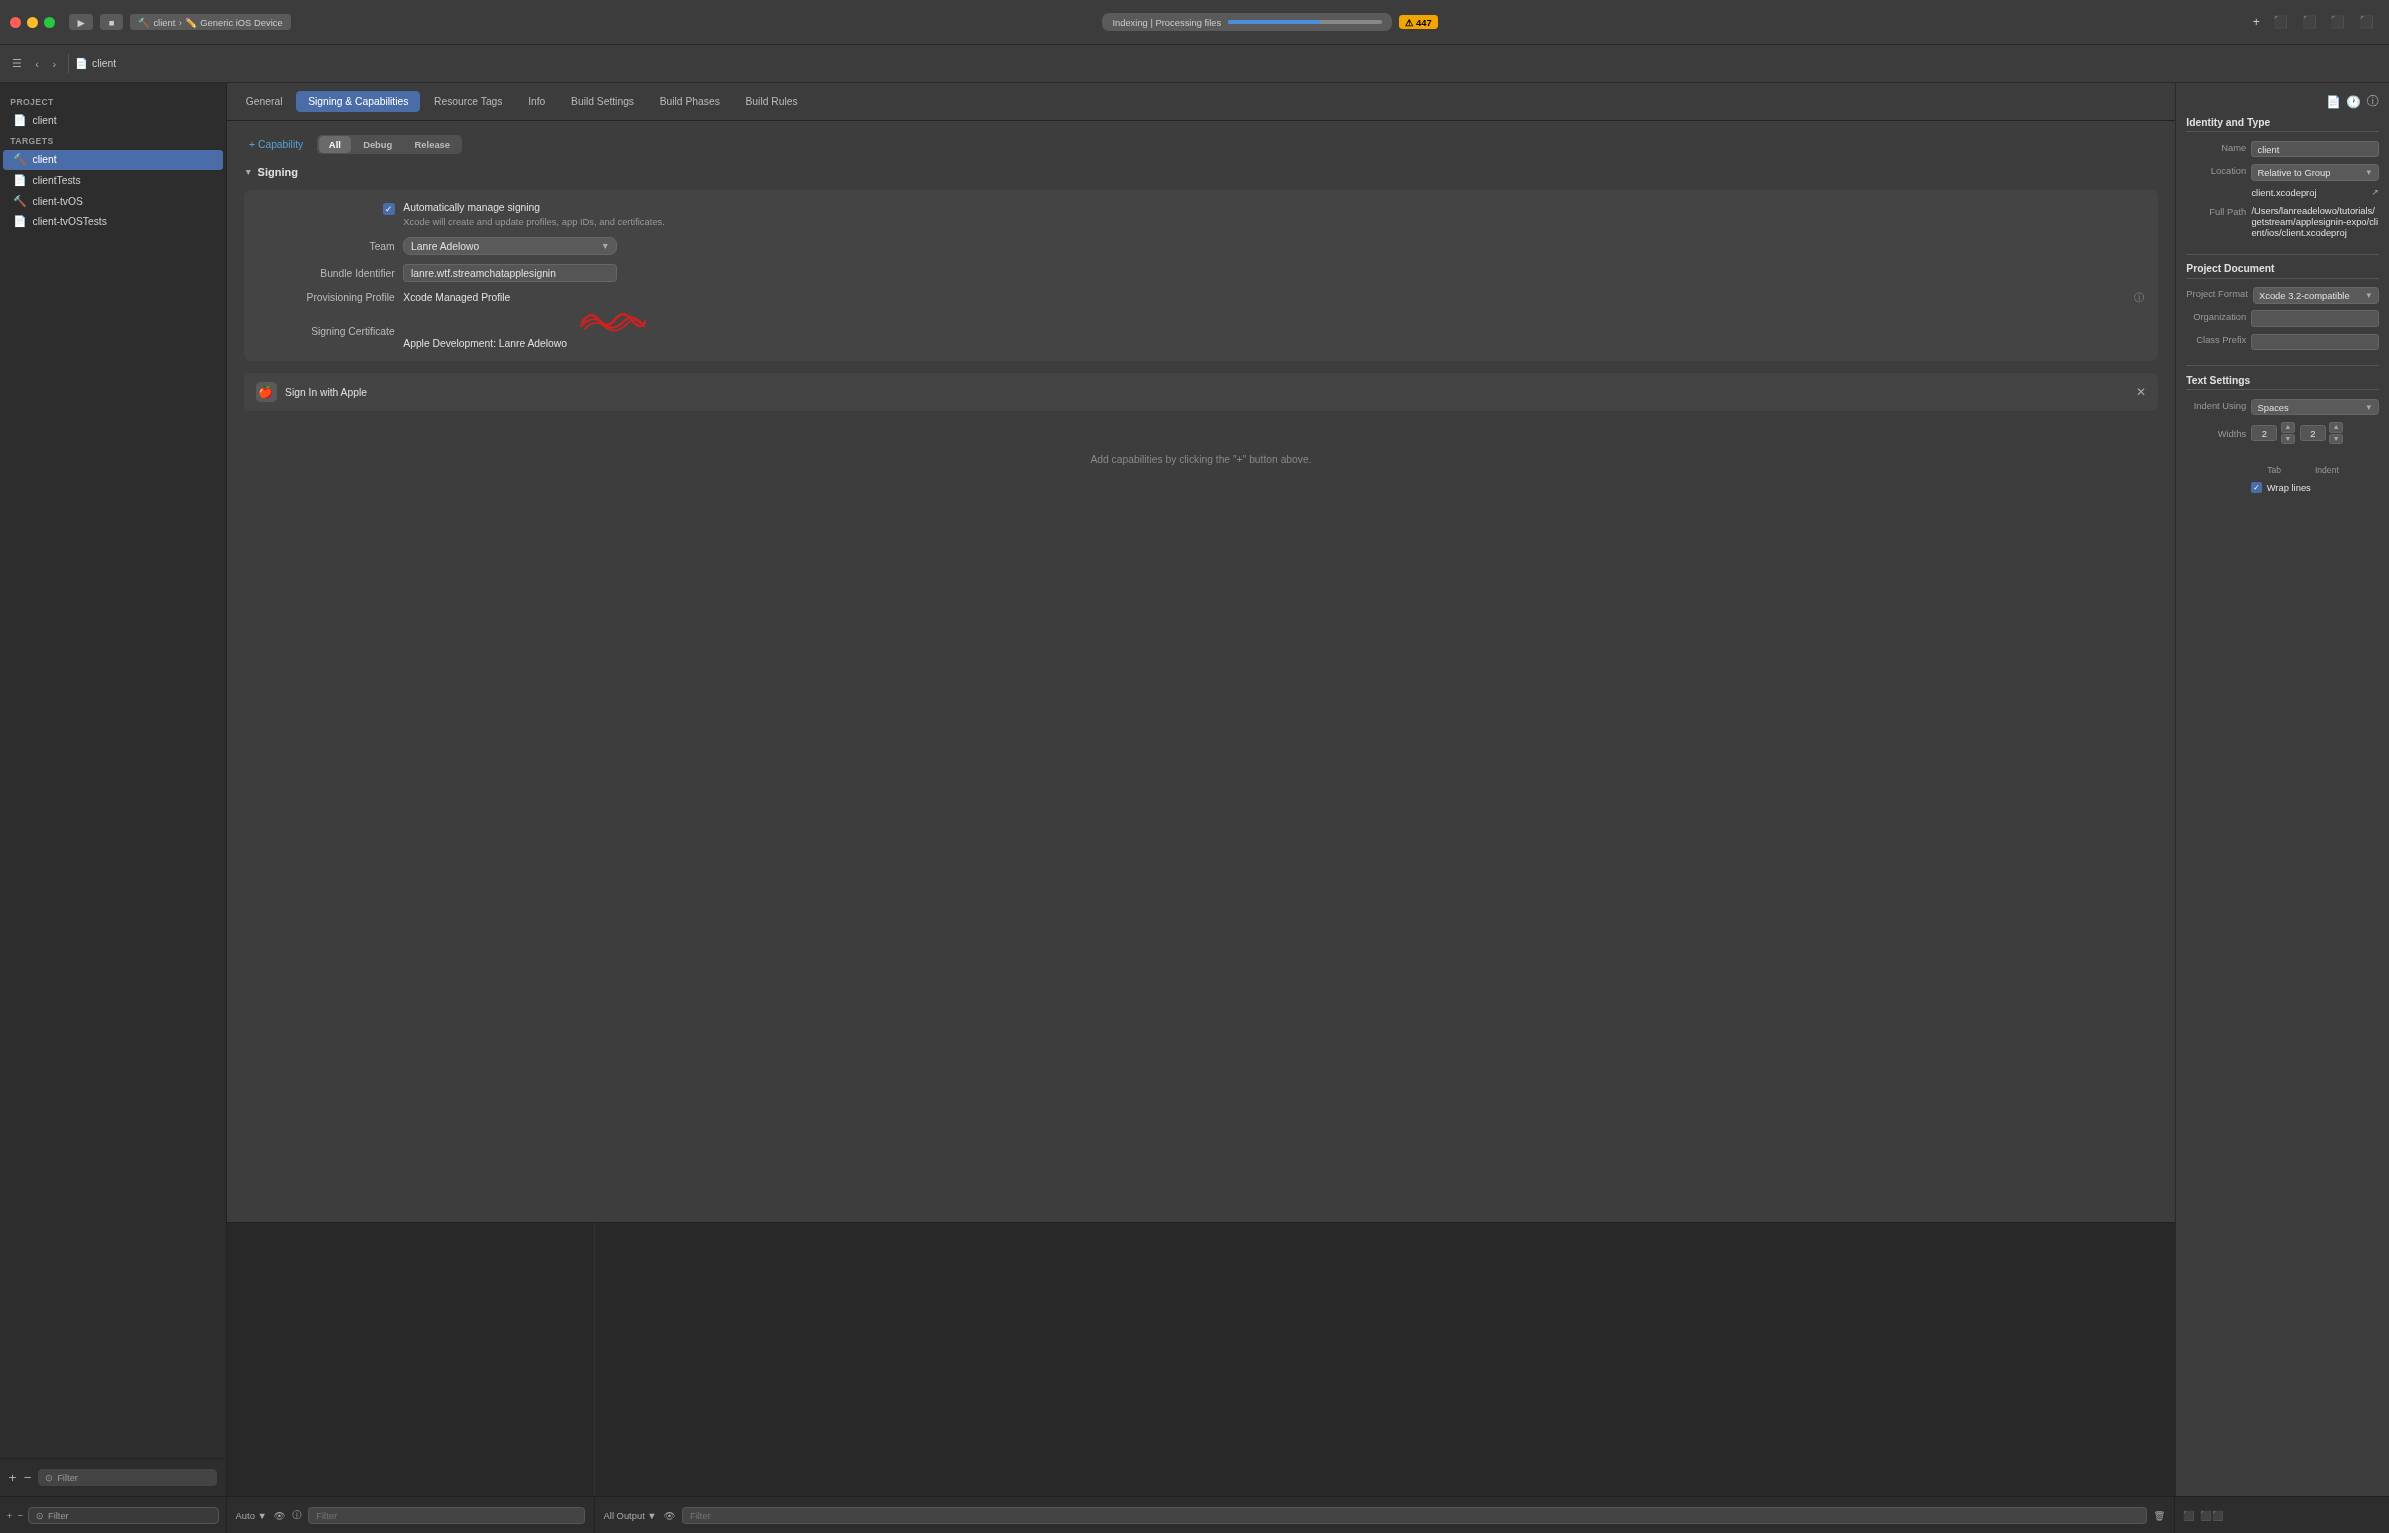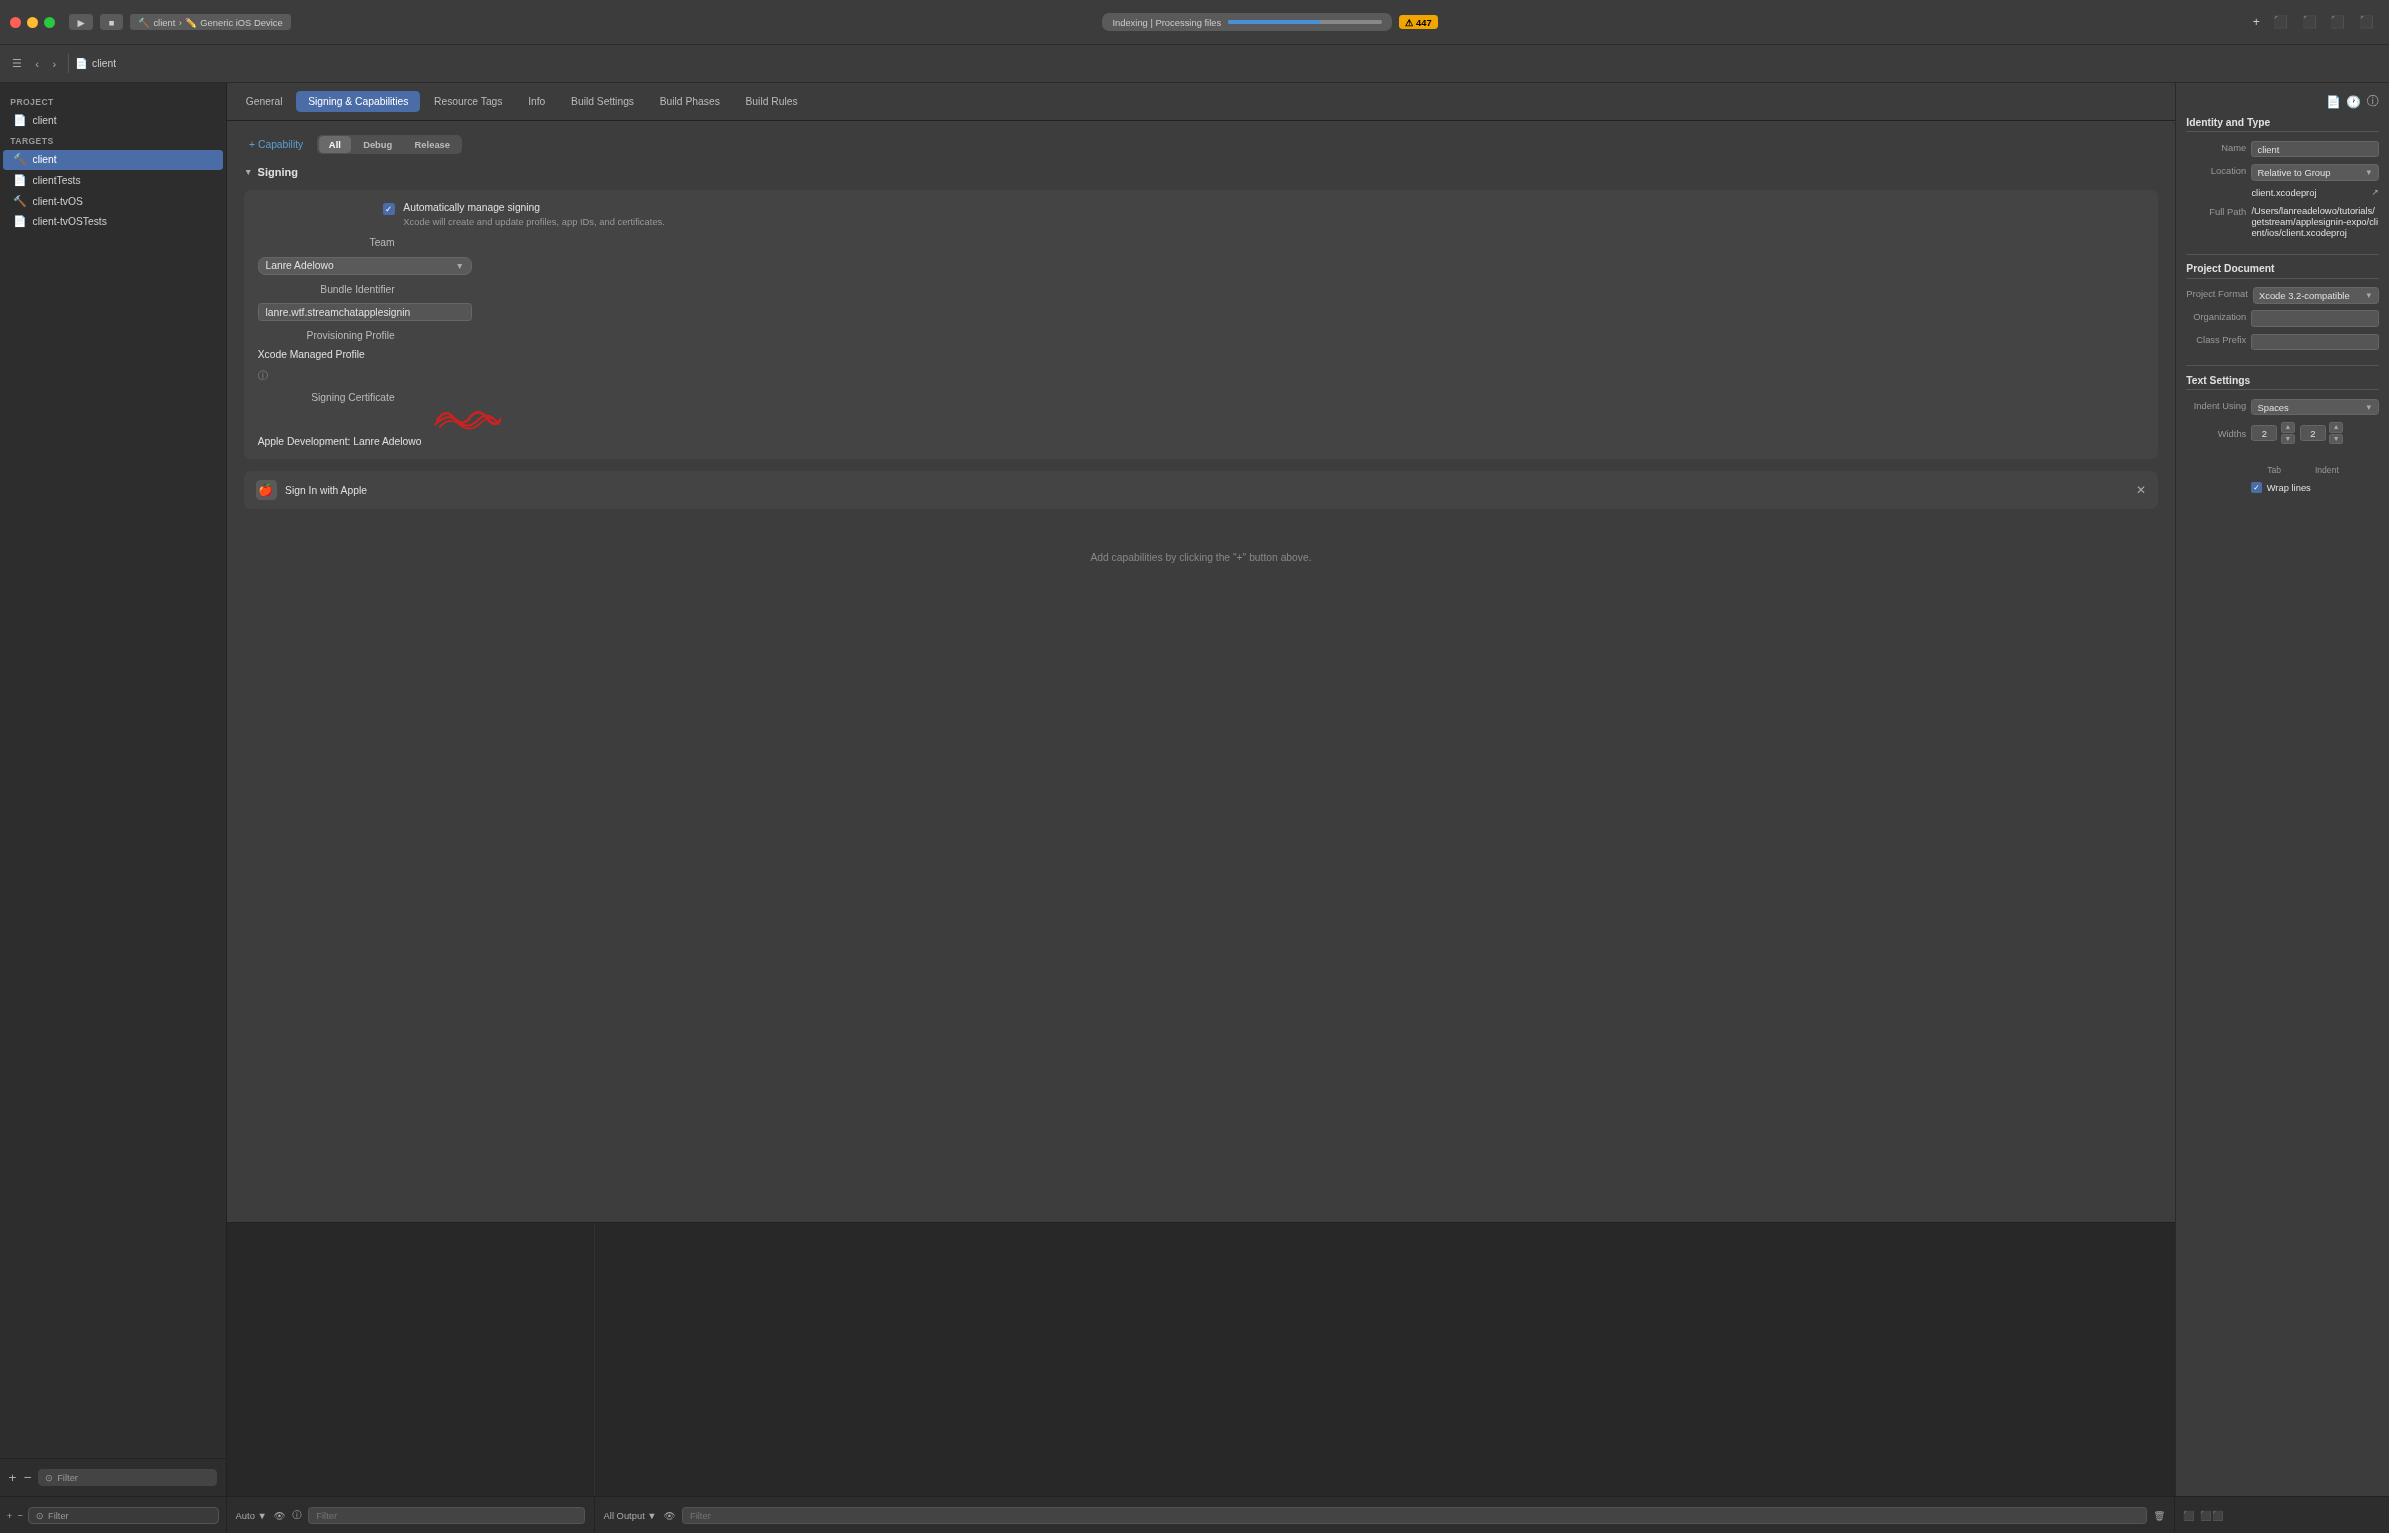--- a/index.html
+++ b/index.html
@@ -296,24 +296,23 @@
     .section-toggle { font-size: 8.6px; color: #aaa; }
 
     .signing-form {
       background: #444;
       border-radius: 6.8px;
       padding: 12px 13.7px;
       margin-bottom: 12px;
     }
     .signing-row {
       display: flex;
-      align-items: flex-start;
+      align-items: center;
       margin-bottom: 8.6px;
       gap: 8.6px;
-      flex-direction: column;
     }
     .signing-row:last-child { margin-bottom: 0; }
     .signing-label {
       text-align: right;
       min-width: 137px;
       color: #bbb;
       font-size: 10.3px;
     }
     .signing-value {
       flex: 1;

